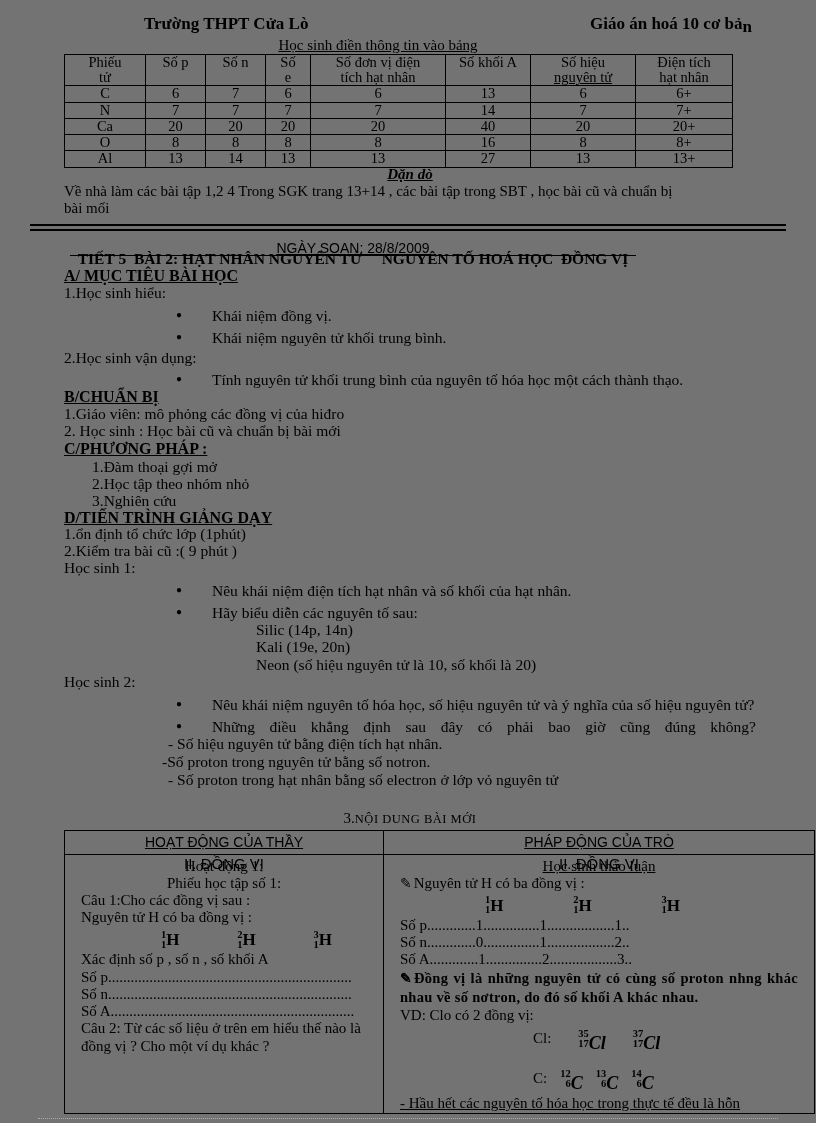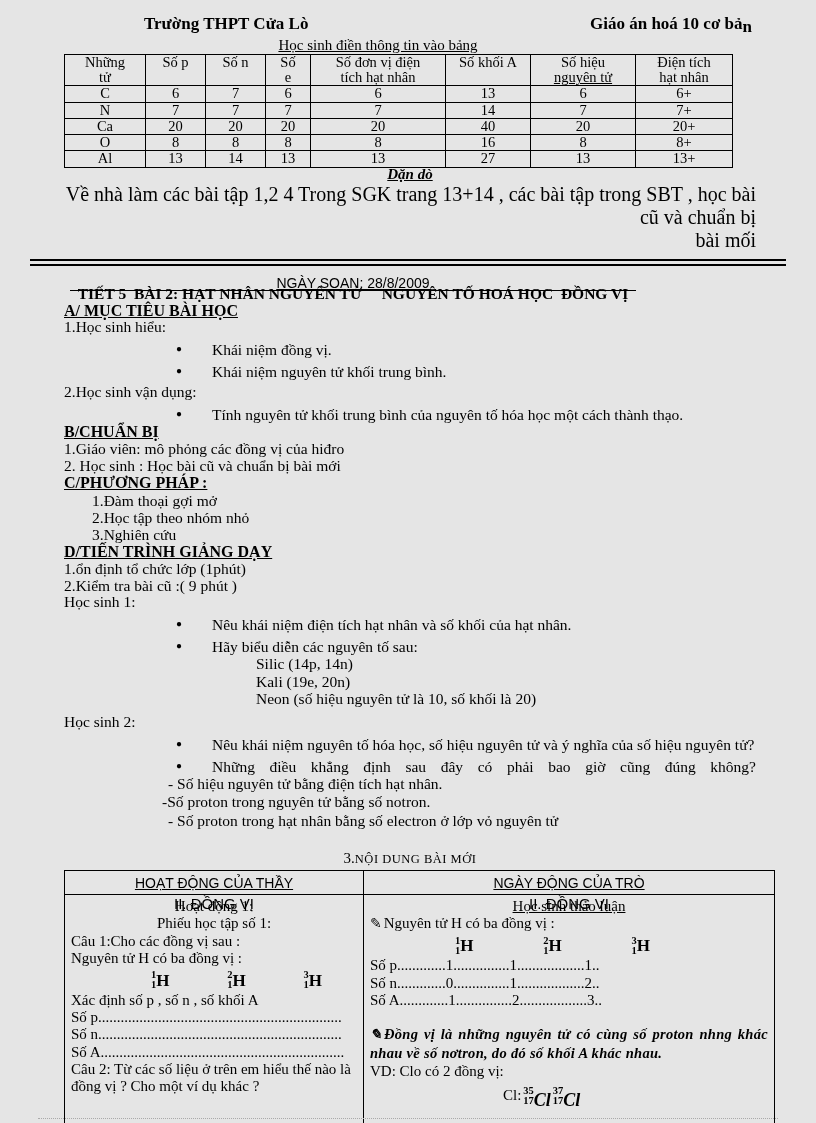--- a/index.html
+++ b/index.html
@@ -1,37 +1,37 @@
 <!DOCTYPE html>
 <html><head>
 <meta charset="utf-8">
 <style>
   html,body{margin:0;padding:0;background:#888;}
-  .page{width:816px;height:1123px;margin:0 auto;background:#e5e5e5;color:#000;
+  .page{width:816px;height:1123px;margin:0 auto;background:#737373;color:#000;
         font-family:"Liberation Serif","DejaVu Serif",serif;position:relative;overflow:hidden;}
   .content{padding:14px 60px 0 64px;}
 
   
   .doc-header{display:flex;justify-content:space-between;font-weight:bold;font-size:17px;
               padding-left:80px;padding-right:4px;}
   .low-n{position:relative;top:3px;}
 
   
   .t1caption{width:628px;text-align:center;text-decoration:underline;font-size:15px;margin-top:3px;}
   table.t1{border-collapse:collapse;table-layout:fixed;width:628px;font-size:14.5px;line-height:1.05;}
   table.t1 td{border:1.5px solid #000;text-align:center;vertical-align:top;padding:0 2px;}
   table.t1 .hdr td{height:30px;}
   table.t1 .data td{height:15px;}
   td.cell-left{text-align:left;}
   .u{text-decoration:underline;}
 
   
   .dando{text-align:center;font-weight:bold;font-style:italic;text-decoration:underline;
          font-size:15px;margin-top:-2px;}
-  .homework{text-align:right;font-size:20px;line-height:1.15;}
+  .homework{text-align:left;font-size:15px;line-height:1.15;}
 
   .double-rule{height:3px;border-top:2.5px solid #000;border-bottom:2.5px solid #000;
                margin:7px -30px 0 -34px;}
 
   
   .lesson-block{width:578px;text-align:center;margin-top:10px;}
   .ngay-soan{font-family:Liberation Sans, sans-serif;font-size:14px;
              text-decoration:underline;line-height:1;}
   .lesson-title{font-weight:bold;font-size:15.5px;margin-top:-5px;position:relative;
                 white-space:pre-wrap;line-height:1.1;}
@@ -45,42 +45,42 @@
   .bullet .just{text-align:justify;text-align-last:justify;}
   .sub-line{padding-left:192px;font-size:15.5px;line-height:1.12;}
   .c-item{padding-left:28px;font-size:15.5px;line-height:1.1;}
   .dash1{padding-left:104px;font-size:15.5px;line-height:1.18;}
   .dash2{padding-left:98px;font-size:15.5px;line-height:1.18;}
   .noidung{font-size:15px;margin-top:20px;text-align:center;}
   .noidung .caps{font-size:12.5px;letter-spacing:.5px;}
 
   
   table.t2{border-collapse:collapse;table-layout:fixed;width:684px;margin-top:3px;font-size:15px;}
-  table.t2 td{border:1.5px solid #000;vertical-align:top;padding:1px 6px;}
+  table.t2 td{border:1.5px solid #000;vertical-align:top;padding:1px 16px;}
   .t2 .colhead{text-align:center;font-family:"Liberation Sans","DejaVu Sans",sans-serif;
                font-size:14px;text-decoration:underline;height:21px;vertical-align:middle;}
   .t2 .bodycell{height:248px;overflow:hidden;}
   .sec-overlay{text-align:center;font-family:"Liberation Sans","DejaVu Sans",sans-serif;
                font-size:15px;line-height:1;margin-bottom:-13px;}
   .center{text-align:center;}
   .cell-line{font-size:15px;line-height:1.15;}
   .pencil{font-size:14px;margin-right:2px;}
 
   .nuclide{display:inline-flex;align-items:center;font-weight:bold;}
   .nscripts{display:inline-flex;flex-direction:column;line-height:.95;font-size:10.5px;
             text-align:right;font-weight:bold;}
   .nsym{font-size:17px;line-height:1;}
   .nuclide.it .nsym{font-style:italic;font-size:18px;margin-top:8px;}
   .nuclide.it .nscripts{font-style:normal;}
 
   .iso-row-left{display:flex;justify-content:space-between;padding-left:80px;padding-right:35px;margin:3px 0 2px;}
   .iso-row-right{display:flex;justify-content:space-between;padding-left:85px;padding-right:118px;margin:3px 0 2px;}
-  .note{font-style:italic;font-weight:bold;font-size:14.5px;line-height:1.3;text-align:justify;
-        margin-top:16px;letter-spacing:.3px;}
-  .cl-row{display:flex;align-items:center;gap:2px;padding-left:133px;margin-top:2px;}
+  .note{font-weight:bold;font-size:14.5px;line-height:1.3;text-align:justify;
+        margin-top:0;letter-spacing:.3px;}
+  .cl-row{display:flex;align-items:center;gap:27px;padding-left:133px;margin-top:2px;}
   .c-row{display:flex;align-items:center;gap:13px;padding-left:133px;margin-top:14px;}
   .tail{text-decoration:underline;font-size:15px;margin-top:3px;}
 
   .footer{ text-align:center;font-weight:bold;font-size:17px;margin-top:20px;white-space:pre-wrap;}
   .bottom-dotted{position:absolute;left:38px;right:38px;bottom:4px;border-top:1px dotted #aaa;}
 </style>
 </head>
 <body>
 
 <div class="page">
@@ -90,21 +90,21 @@
       <span>Trường THPT Cửa Lò</span>
       <span><span>Giáo án hoá 10 cơ bả</span><span class="low-n">n</span></span>
     </div>
 
     <div class="t1caption">Học sinh điền thông tin vào bảng</div>
 
     <table class="t1">
       <tbody>
         <tr class="hdr">
           <td style="width:76px">
-              <div>Những</div>
+              <div>Phiếu</div>
               <div>tử</div>
             </td>
           <td style="width:55px">
               <div>Số p</div>
             </td>
           <td style="width:55px">
               <div>Số n</div>
             </td>
           <td style="width:40px">
               <div>Số</div>
@@ -227,40 +227,40 @@
         <span class="btxt">Nêu khái niệm điện tích hạt nhân và số khối của hạt nhân.</span>
       </div>
     <div class="bullet">
         <span class="dot">●</span>
         <span class="btxt">Hãy biểu diễn các nguyên tố sau:</span>
       </div>
     <div class="sub-line">Silic (14p, 14n)</div>
     <div class="sub-line">Kali (19e, 20n)</div>
     <div class="sub-line">Neon (số hiệu nguyên tử là 10, số khối là 20)</div>
 
-    <div class="line" style="margin-top:7px">Học sinh 2:</div>
+    <div class="line" style="margin-top:1px">Học sinh 2:</div>
     <div class="bullet">
         <span class="dot">●</span>
         <span class="btxt">Nêu khái niệm nguyên tố hóa học, số hiệu nguyên tử và ý   nghĩa của số hiệu nguyên tử?</span>
       </div>
     <div class="bullet">
         <span class="dot">●</span>
         <span class="btxt just">Những điều khẳng định sau đây có phải bao giờ cũng đúng không?</span>
       </div>
     <div class="dash1">- Số hiệu nguyên tử bằng điện tích hạt nhân.</div>
     <div class="dash2">-Số proton trong nguyên tử bằng số notron.</div>
     <div class="dash1">- Số proton trong hạt nhân bằng số electron ở lớp  vỏ nguyên tử</div>
 
     <div class="noidung"><span>3.</span><span class="caps">NỘI DUNG BÀI MỚI</span></div>
 
     <table class="t2">
       <tbody>
         <tr>
           <td class="colhead" style="width:286px">HOẠT ĐỘNG CỦA THẦY</td>
-          <td class="colhead" style="width:398px">NGÀY ĐỘNG CỦA TRÒ</td>
+          <td class="colhead" style="width:398px">PHÁP ĐỘNG CỦA TRÒ</td>
         </tr>
         <tr>
           <td class="bodycell">
             <div class="sec-overlay">II. ĐỒNG VỊ</div>
             <div class="cell-line center">Hoạt động 1:</div>
             <div class="cell-line center">Phiếu học tập số 1:</div>
             <div class="cell-line">Câu 1:Cho các đồng vị sau :</div>
             <div class="cell-line">Nguyên tử H có ba đồng vị :</div>
             <div class="iso-row-left">
               <span class="nuclide">

